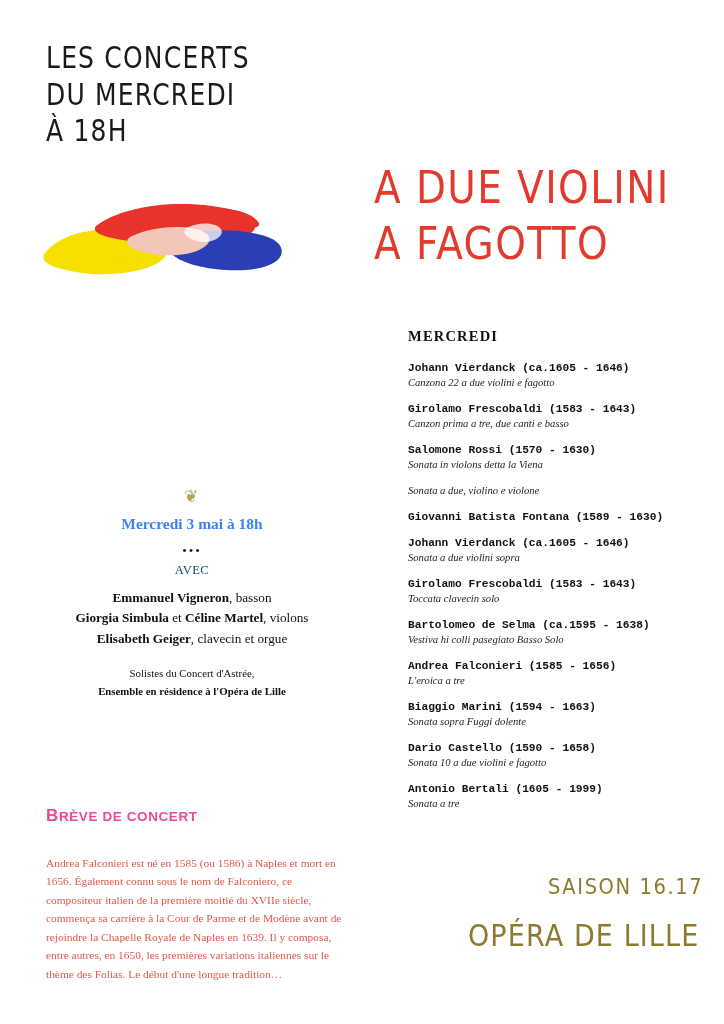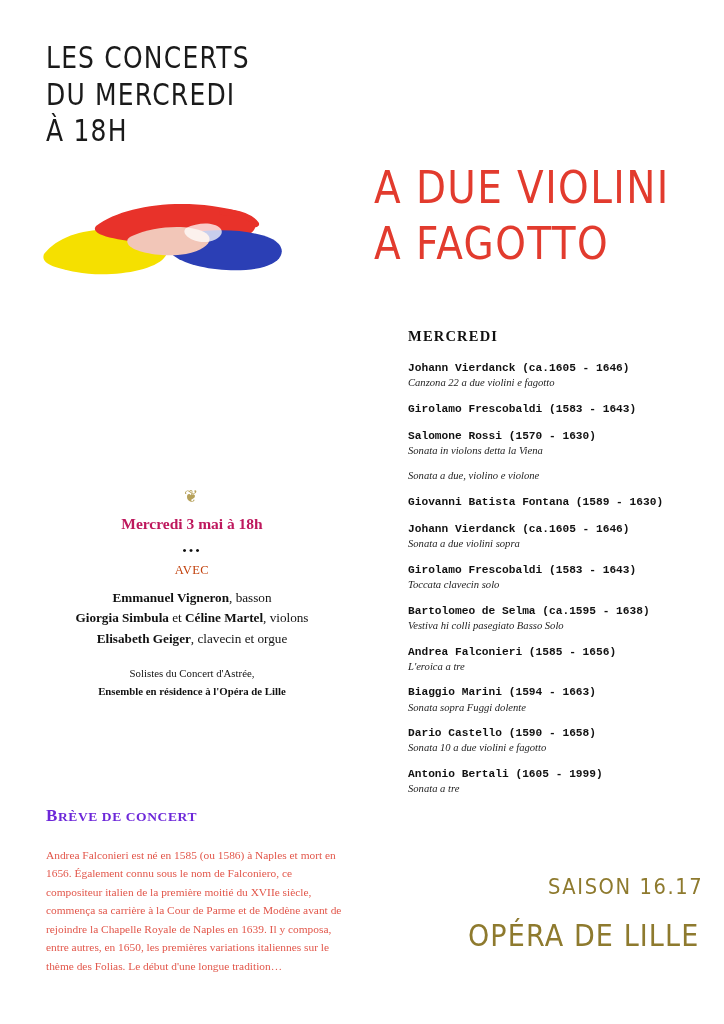--- a/index.html
+++ b/index.html
@@ -103,35 +103,35 @@
     font-size: 17px;
     color: #b6a15a;
     letter-spacing: 2px;
     margin-bottom: 10px;
     line-height: 1;
   }
   .date-line {
     font-family: "Liberation Serif", serif;
     font-weight: bold;
     font-size: 15.5px;
-    color: #be185d;
+    color: #3b82f6;
     margin-bottom: 10px;
     margin-top: 8px;
   }
   .dots {
     font-family: "Liberation Serif", serif;
     font-size: 13px;
     color: #111;
     letter-spacing: 2px;
     margin-bottom: 4px;
   }
   .avec {
     font-family: "Liberation Serif", serif;
     font-size: 12.5px;
-    color: #c2410c;
+    color: #0c4a6e;
     letter-spacing: 0.5px;
     margin-bottom: 10px;
   }
   .performer {
     font-family: "Liberation Serif", serif;
     font-size: 13.2px;
     color: #111;
     line-height: 1.55;
   }
   .performer b { font-weight: bold; }
@@ -145,26 +145,26 @@
   .ensemble .strong { font-weight: bold; }
 
   
   .breve {
     position: absolute;
     left: 46px;
     top: 806px;
     width: 300px;
   }
   .breve-title {
-    font-family: Liberation Serif, serif;
+    font-family: Liberation Sans, sans-serif;
     font-size: 17px;
-    color: #6d28d9;
+    color: #ec4899;
     letter-spacing: 0.6px;
     font-weight: bold;
-    margin-bottom: 20px;
+    margin-bottom: 28px;
   }
   .breve-title .small-caps { font-size: 13.5px; }
   .breve-text {
     font-family: "Liberation Serif", serif;
     font-size: 11.4px;
     line-height: 1.62;
     color: #e2564a;
   }
 
   
@@ -221,20 +221,21 @@
 
 <div class="programme">
   <div class="programme-heading">MERCREDI</div>
 
   <div class="prog-item">
     <div class="prog-composer">Johann Vierdanck (ca.1605 - 1646)</div>
     <div class="prog-work">Canzona 22 a due violini e fagotto</div>
   </div>
   <div class="prog-item">
     <div class="prog-composer">Girolamo Frescobaldi (1583 - 1643)</div>
+    <div class="prog-work">Canzon prima a tre, due canti e basso</div>
   </div>
   <div class="prog-item">
     <div class="prog-composer">Salomone Rossi (1570 - 1630)</div>
     <div class="prog-work">Sonata in violons detta la Viena</div>
   </div>
   <div class="prog-item">
     <div class="prog-work">Sonata a due, violino e violone</div>
   </div>
   <div class="prog-item">
     <div class="prog-composer">Giovanni Batista Fontana (1589 - 1630)</div>

